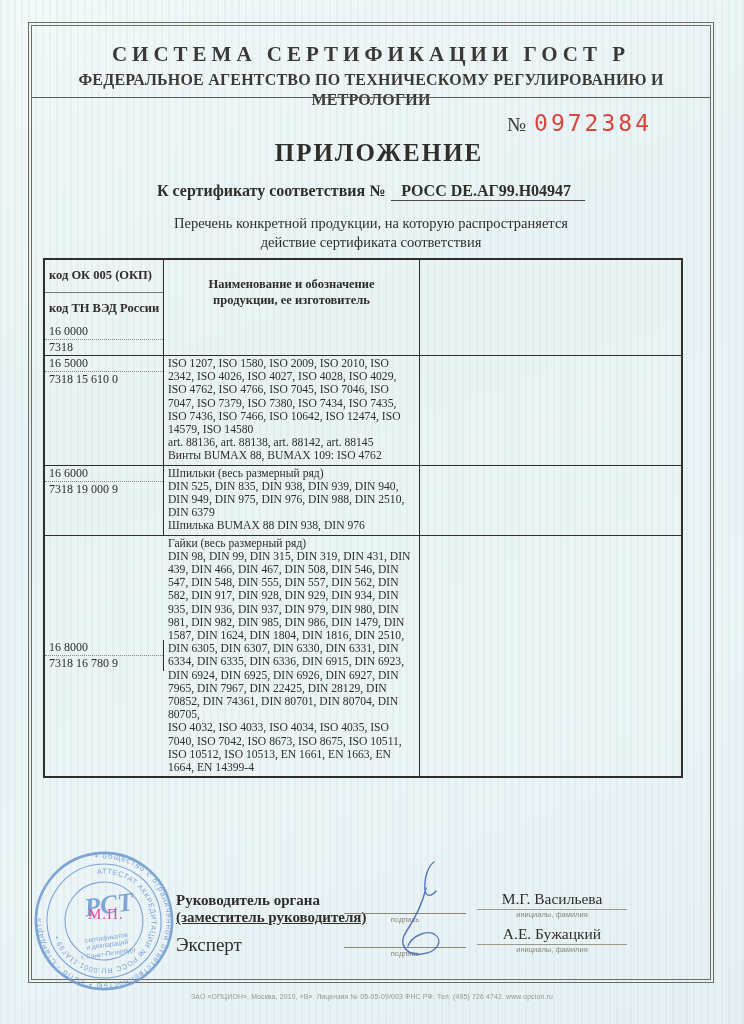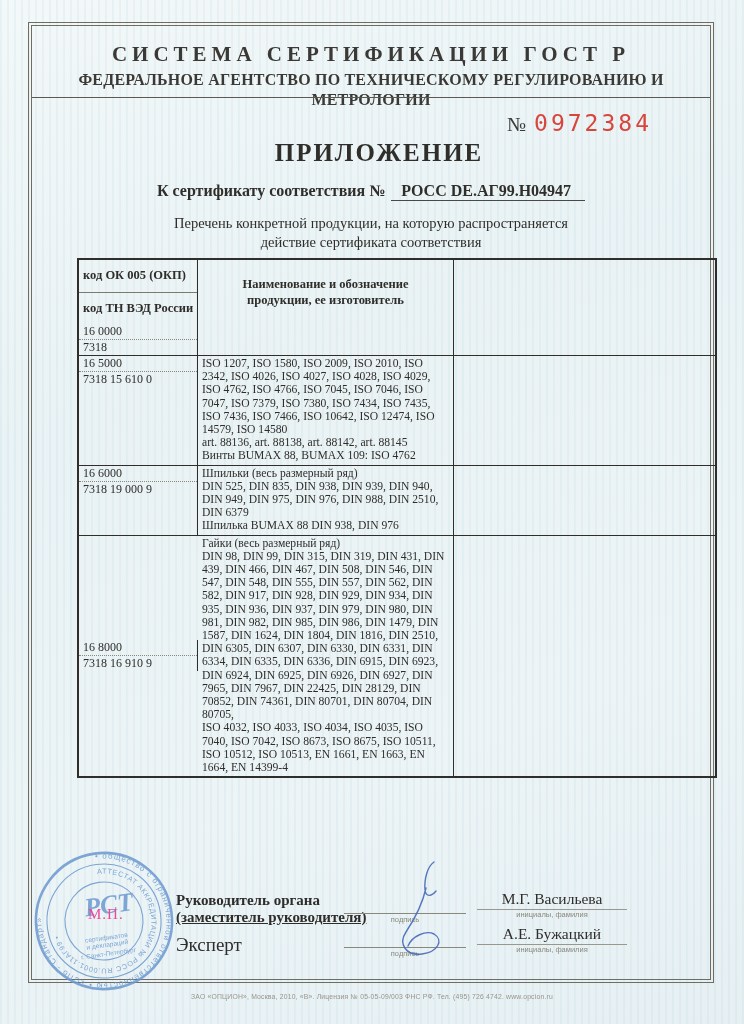--- a/index.html
+++ b/index.html
@@ -47,21 +47,21 @@
   .subtitle .cert-no{
     font-weight:bold;border-bottom:1px solid #4a4945;padding:0 14px 1px 10px;margin-left:6px;
   }
   .desc{
     position:absolute;top:188px;left:0;width:100%;text-align:center;
     font-size:14.5px;font-weight:normal;line-height:19px;color:#2f2e2a;
   }
   
   .ptable{
     position:absolute;left:11px;top:232px;width:640px;box-sizing:border-box;
-    border:2px solid #2f2e2a;background:rgba(255,255,255,.06);margin-left:34px;
+    border:2px solid #2f2e2a;background:rgba(255,255,255,.06);
   }
   .trow{display:flex;box-sizing:border-box;}
   .trow + .trow{border-top:1.5px solid #2f2e2a;}
   .c1{width:119px;flex:0 0 119px;border-right:1.5px solid #2f2e2a;box-sizing:border-box;}
   .c2{width:256px;flex:0 0 256px;border-right:1.5px solid #2f2e2a;box-sizing:border-box;padding:1px 3px 2px 4px;}
   .c3{flex:1 1 auto;box-sizing:border-box;}
   .thead{min-height:64px;}
   .thead .c1{display:flex;flex-direction:column;font-size:12.5px;font-weight:600;}
   .thead .h-c1-top{flex:1;display:flex;align-items:center;padding:2px 2px 2px 4px;border-bottom:1px solid #7c7a70;}
   .thead .h-c1-bot{flex:1;display:flex;align-items:center;padding:2px 2px 2px 4px;}
@@ -162,21 +162,21 @@
             <div class="c2 cell-lines">
               <div>Шпильки (весь размерный ряд)</div>
               <div>DIN 525, DIN 835, DIN 938, DIN 939, DIN 940, DIN 949, DIN 975, DIN 976, DIN 988, DIN 2510, DIN 6379</div>
               <div>Шпилька BUMAX 88 DIN 938, DIN 976</div>
             </div>
             <div class="c3"></div>
           </div>
           <div class="trow">
             <div class="c1">
               <div class="okp">16 8000</div>
-              <div class="tnved">7318 16 910 9</div>
+              <div class="tnved">7318 16 780 9</div>
             </div>
             <div class="c2 cell-lines">
               <div>Гайки (весь размерный ряд)</div>
               <div>DIN 98, DIN 99, DIN 315, DIN 319, DIN 431, DIN 439, DIN 466, DIN 467, DIN 508, DIN 546, DIN 547, DIN 548, DIN 555, DIN 557, DIN 562, DIN 582, DIN 917, DIN 928, DIN 929, DIN 934, DIN 935, DIN 936, DIN 937,  DIN 979, DIN 980, DIN 981, DIN 982, DIN 985, DIN 986, DIN 1479,  DIN 1587, DIN 1624, DIN 1804, DIN 1816, DIN 2510, DIN 6305, DIN 6307, DIN 6330, DIN 6331, DIN 6334, DIN 6335, DIN 6336, DIN 6915, DIN 6923, DIN 6924, DIN 6925, DIN 6926, DIN 6927, DIN 7965, DIN 7967, DIN 22425, DIN 28129, DIN 70852, DIN 74361, DIN 80701, DIN 80704, DIN 80705,</div>
               <div>ISO 4032, ISO 4033, ISO 4034, ISO 4035, ISO 7040, ISO 7042, ISO 8673, ISO 8675, ISO 10511, ISO 10512, ISO 10513, EN 1661, EN 1663, EN 1664, EN 14399-4</div>
             </div>
             <div class="c3"></div>
           </div>
         </div>
     </div>

